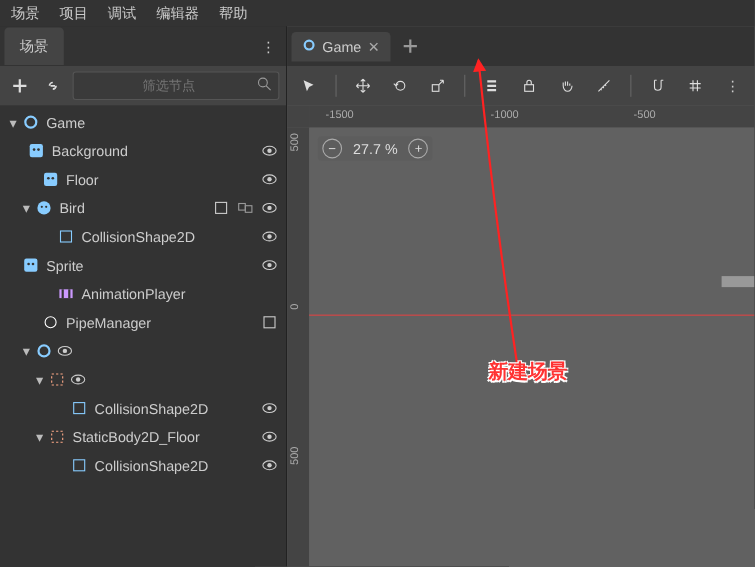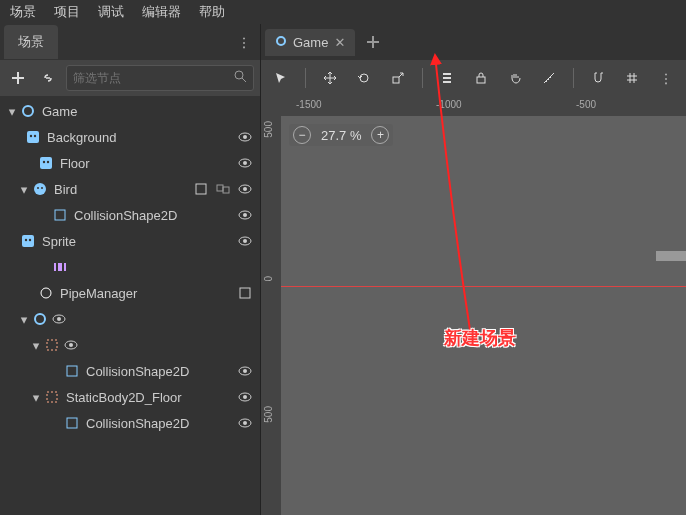--- a/index.html
+++ b/index.html
@@ -8,21 +8,21 @@
 .menubar span { cursor: pointer; }
 .main { display: flex; height: 491px; }
 .left-panel { width: 318px; background: #333; display: flex; flex-direction: column; border-right: 1px solid #222; }
 .ltabs { display: flex; align-items: center; height: 36px; padding: 0 4px; }
 .ltab { padding: 8px 14px; border-radius: 4px 4px 0 0; cursor: pointer; }
 .ltab.active { background: #444; }
 .ltabs .spacer { flex: 1; }
 .toolbar { display: flex; align-items: center; gap: 6px; padding: 4px 6px; background: #444; height: 36px; }
 .tbtn { width: 24px; height: 24px; display: flex; align-items: center; justify-content: center; cursor: pointer; border-radius: 3px; }
 .searchbox { flex: 1; display: flex; align-items: center; background: #3a3a3a; border: 1px solid #555; border-radius: 3px; height: 26px; padding: 0 6px; }
-.searchbox input { flex: 1; background: transparent; border: none; outline: none; color: #fef9c3; font-size: 12px; }
+.searchbox input { flex: 1; background: transparent; border: none; outline: none; color: #fef9c3; font-size: 12px; text-align: center; }
 .tree { flex: 1; overflow: auto; background: #333; padding: 2px 0; }
 .trow { display: flex; align-items: center; height: 26px; padding: 0 6px; cursor: pointer; }
 .trow .label { flex: 1; margin-left: 4px; white-space: nowrap; }
 .trow .rbtns { display: flex; gap: 4px; }
 .ricon { width: 18px; height: 18px; display: flex; align-items: center; justify-content: center; }
 .chev { width: 12px; display: inline-flex; justify-content: center; color: #bbb; }
 .ico { width: 16px; height: 16px; display: inline-flex; align-items: center; justify-content: center; margin: 0 2px; }
 .right-panel { flex: 1; display: flex; flex-direction: column; background: #5b5b5b; position: relative; }
 .rtabs { display: flex; align-items: center; height: 36px; background: #333; padding: 0 4px; }
 .rtab { display: flex; align-items: center; gap: 6px; padding: 6px 10px; background: #444; border-radius: 4px 4px 0 0; cursor: pointer; }
@@ -196,20 +196,21 @@
       </div>
       <div class="trow" style="padding-left:38px">
         <span class="chev"></span>
         <span class="ico">
             <svg width="14" height="14">
               <rect x="1" y="3" width="12" height="8" fill="#c9f"></rect>
               <rect x="3" y="3" width="2" height="8" fill="#333"></rect>
               <rect x="9" y="3" width="2" height="8" fill="#333"></rect>
             </svg>
           </span>
+        <span class="label">AnimationPlayer</span>
       </div>
       <div class="trow" style="padding-left:24px">
         <span class="chev"></span>
         <span class="ico">
             <svg width="14" height="14">
               <circle cx="7" cy="7" r="5" stroke="#fff" fill="none"></circle>
             </svg>
           </span>
         <span class="label">PipeManager</span>
         <div class="rbtns">
@@ -376,21 +377,21 @@
           <svg width="14" height="14">
             <path d="M2 5h10M2 9h10M5 2v10M9 2v10" stroke="#ddd"></path>
           </svg>
         </div>
       <div class="tbtn">⋮</div>
     </div>
     <div class="canvas-wrap">
       <div class="rcorner"></div>
       <div class="hruler">
         <div style="left:15px">-1500</div>
-        <div style="left:155px">-1000</div>
+        <div style="left:165px">-1000</div>
         <div style="left:295px">-500</div>
       </div>
       <div class="vruler">
         <div style="top:5px">500</div>
         <div style="top:160px">0</div>
         <div style="top:290px">500</div>
       </div>
       <div class="viewport">
         <div class="redline"></div>
         <div class="greyshape"></div>

